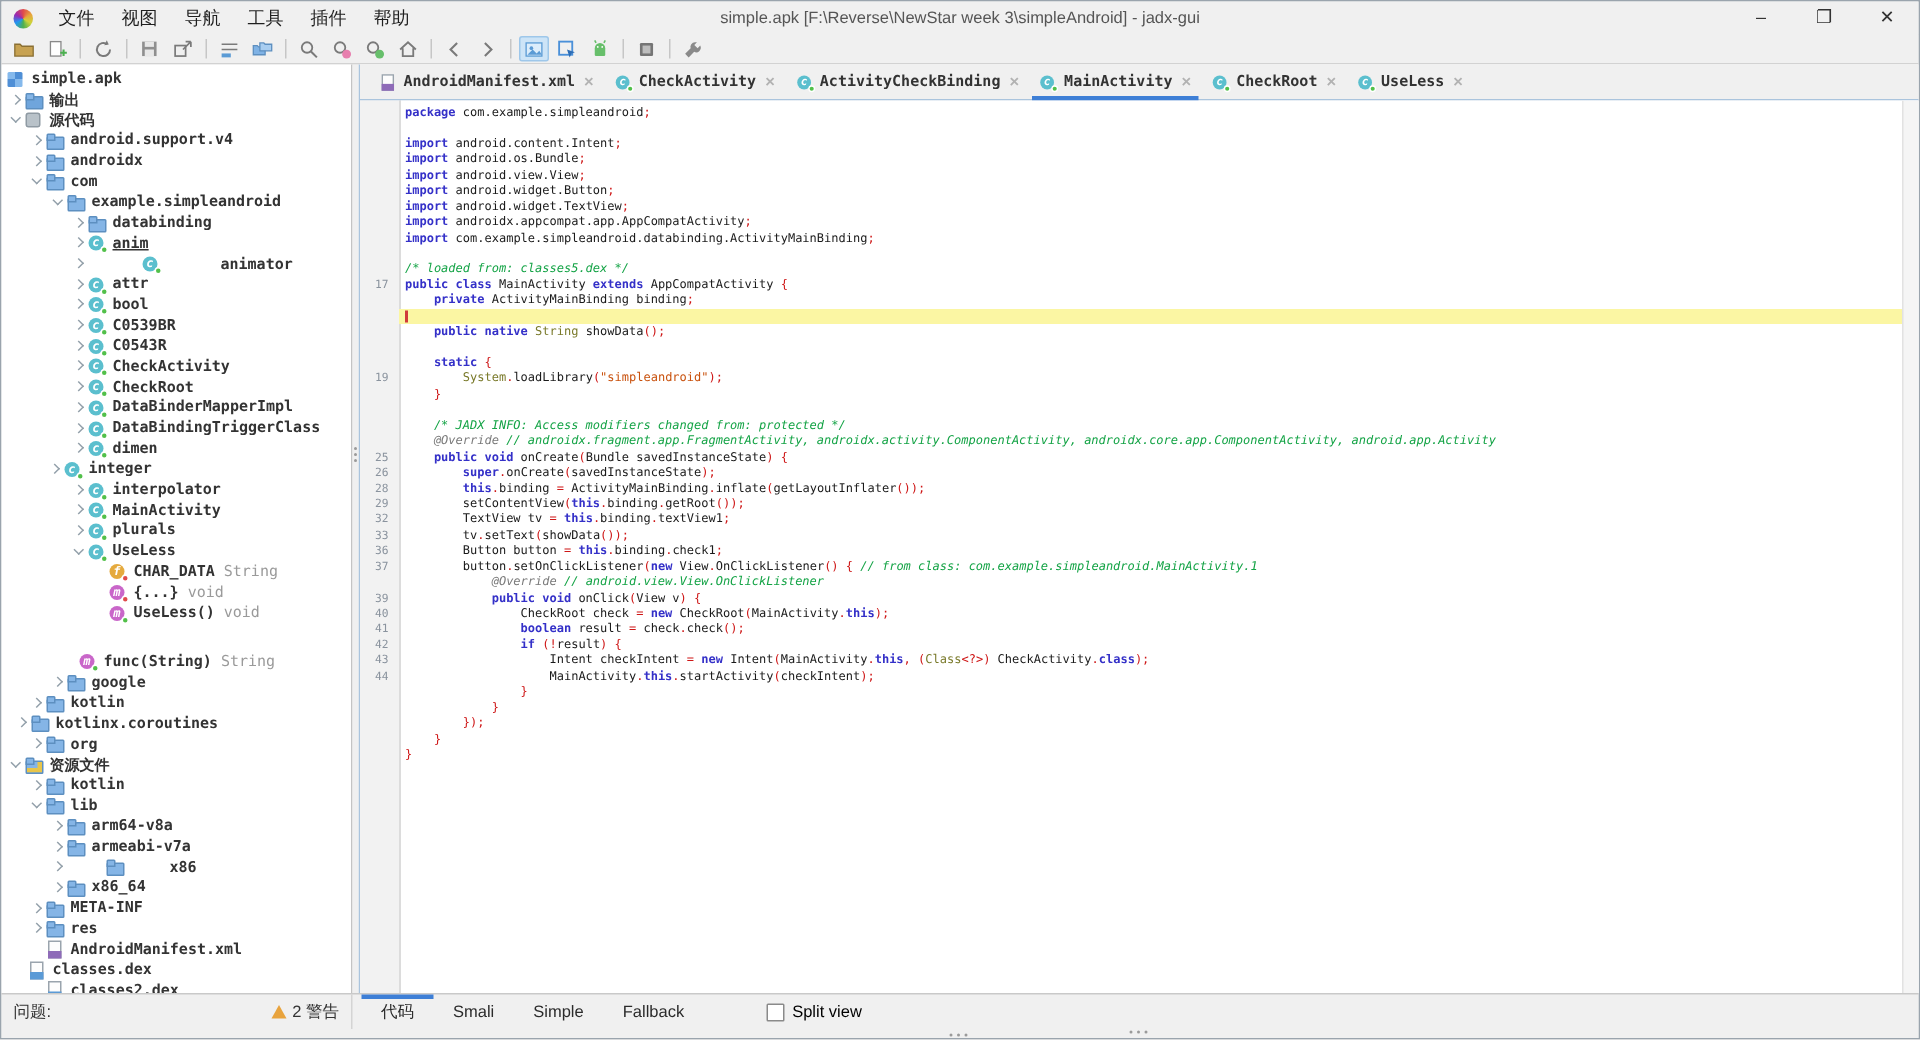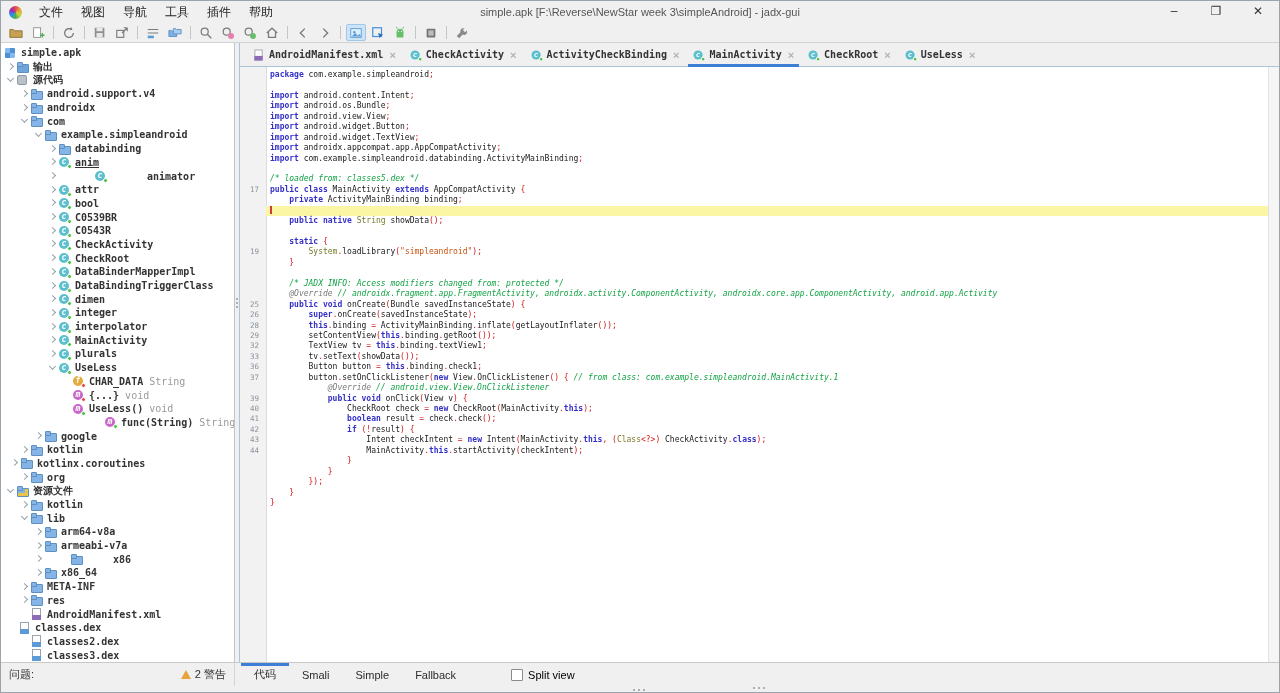--- a/index.html
+++ b/index.html
@@ -363,21 +363,21 @@
         <div class="trow" style="padding-left: 46px;">
           <span class="arr closed"></span>
           <span class="tico i-class"></span>
           <span class="tlabel">DataBindingTriggerClass</span>
         </div>
         <div class="trow" style="padding-left: 46px; align-items: center;">
           <span class="arr closed"></span>
           <span class="tico i-class"></span>
           <span class="tlabel">dimen</span>
         </div>
-        <div class="trow" style="padding-left: 46px;">
+        <div class="trow" style="padding-left: 30px;">
           <span class="arr closed"></span>
           <span class="tico i-class"></span>
           <span class="tlabel">integer</span>
         </div>
         <div class="trow" style="padding-left: 46px;">
           <span class="arr closed"></span>
           <span class="tico i-class"></span>
           <span class="tlabel">interpolator</span>
         </div>
         <div class="trow" style="padding-left: 46px;">
@@ -406,21 +406,21 @@
           <span class="tico i-method-red"></span>
           <span class="tlabel">{...}</span>
           <span class="tsub">void</span>
         </div>
         <div class="trow" style="padding-left: 60px;">
           <span class="arr"></span>
           <span class="tico i-method-green"></span>
           <span class="tlabel">UseLess()</span>
           <span class="tsub">void</span>
         </div>
-        <div class="trow" style="padding-left: 92px;">
+        <div class="trow" style="padding-left: 40px; margin-top: 19px;">
           <span class="arr"></span>
           <span class="tico i-method-green"></span>
           <span class="tlabel">func(String)</span>
           <span class="tsub">String</span>
         </div>
         <div class="trow" style="padding-left: 32px;">
           <span class="arr closed"></span>
           <span class="tico i-folder"></span>
           <span class="tlabel">google</span>
         </div>

